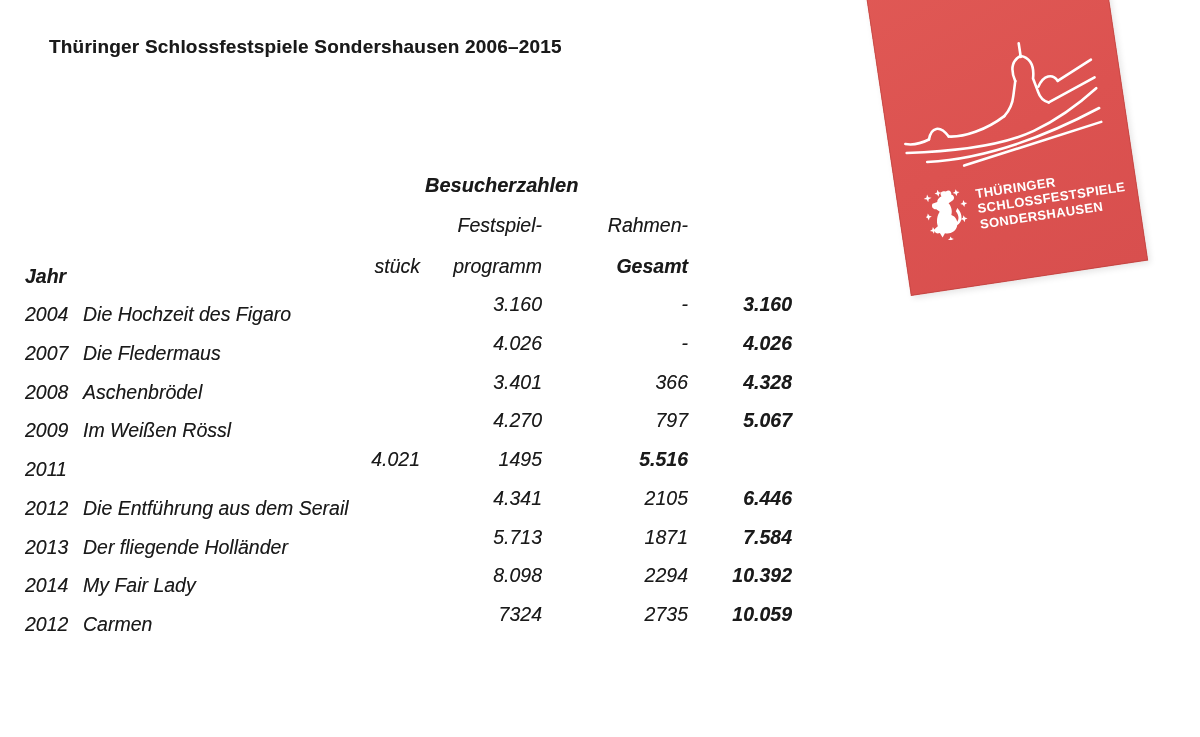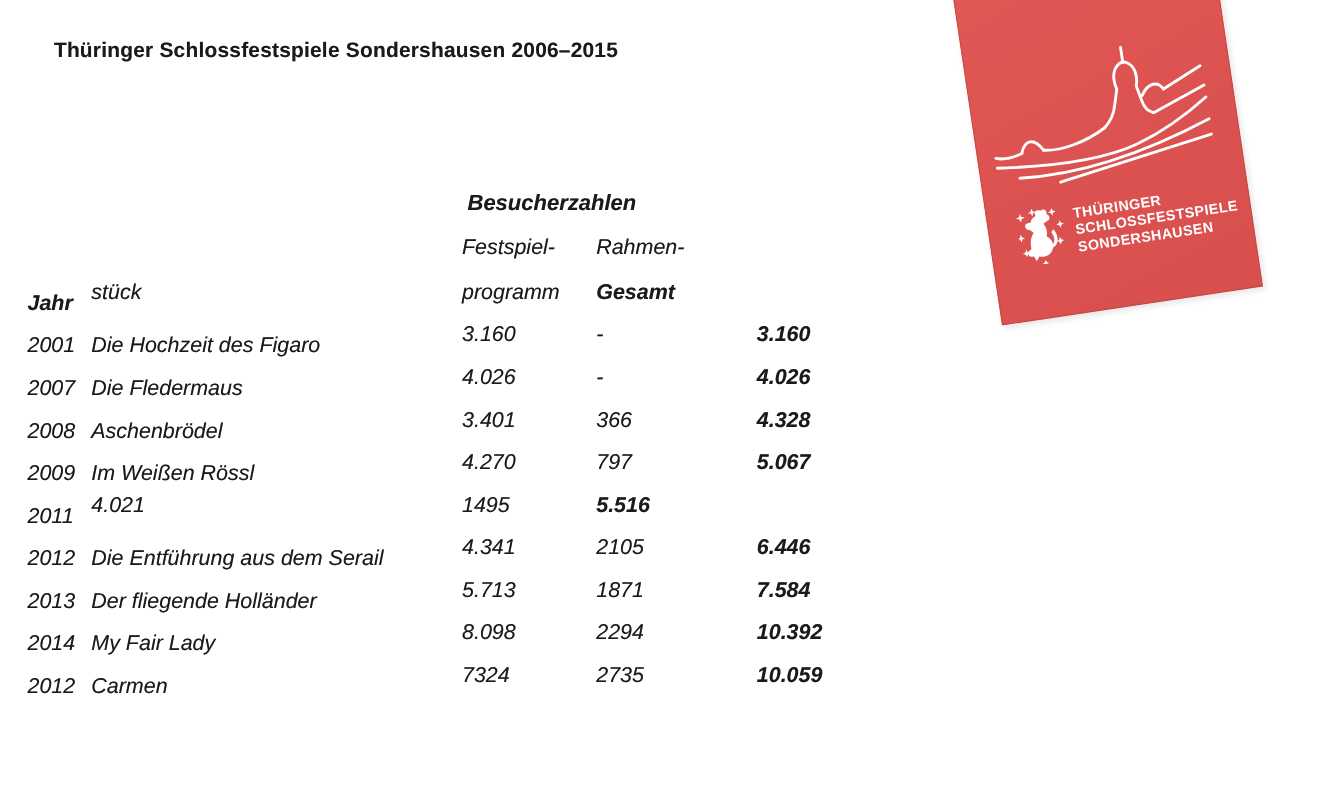--- a/index.html
+++ b/index.html
@@ -23,21 +23,21 @@
   
   .vtable { position:absolute; left:25px; top:164px; width:800px;font-style:italic; }
   .trow {
     display:grid;
     grid-template-columns:58px 337px 122px 146px 104px;
     height:38.7px; align-items:center;
     font-size:19.5px;
   }
   .trow-group { height:42px; }
   .c-left   { text-align:left;margin-top:20px; }
-  .c-center { text-align:left; }
+  .c-center { text-align:right; }
   .bold     { font-weight:bold; }
   .group-hdr {
     grid-column:3 / 6; justify-self:start;
     margin-left:5px; font-weight:bold; font-size:20px;
   }
   .col3 { grid-column:3; }
   .col4 { grid-column:4; }
 
   
   .logo-card {
@@ -77,21 +77,21 @@
   </div>
 
   <div class="trow">
     <div class="c-left bold scan-text">Jahr</div>
     <div class="c-center scan-text">stück</div>
     <div class="c-center scan-text">programm</div>
     <div class="c-center bold scan-text">Gesamt</div>
   </div>
 
   <div class="trow">
-    <div class="c-left scan-text">2001</div>
+    <div class="c-left scan-text">2004</div>
     <div class="c-left scan-text">Die Hochzeit des Figaro</div>
     <div class="c-center scan-text">3.160</div>
     <div class="c-center scan-text">-</div>
     <div class="c-center bold scan-text">3.160</div>
   </div>
   <div class="trow">
     <div class="c-left scan-text">2007</div>
     <div class="c-left scan-text">Die Fledermaus</div>
     <div class="c-center scan-text">4.026</div>
     <div class="c-center scan-text">-</div>

